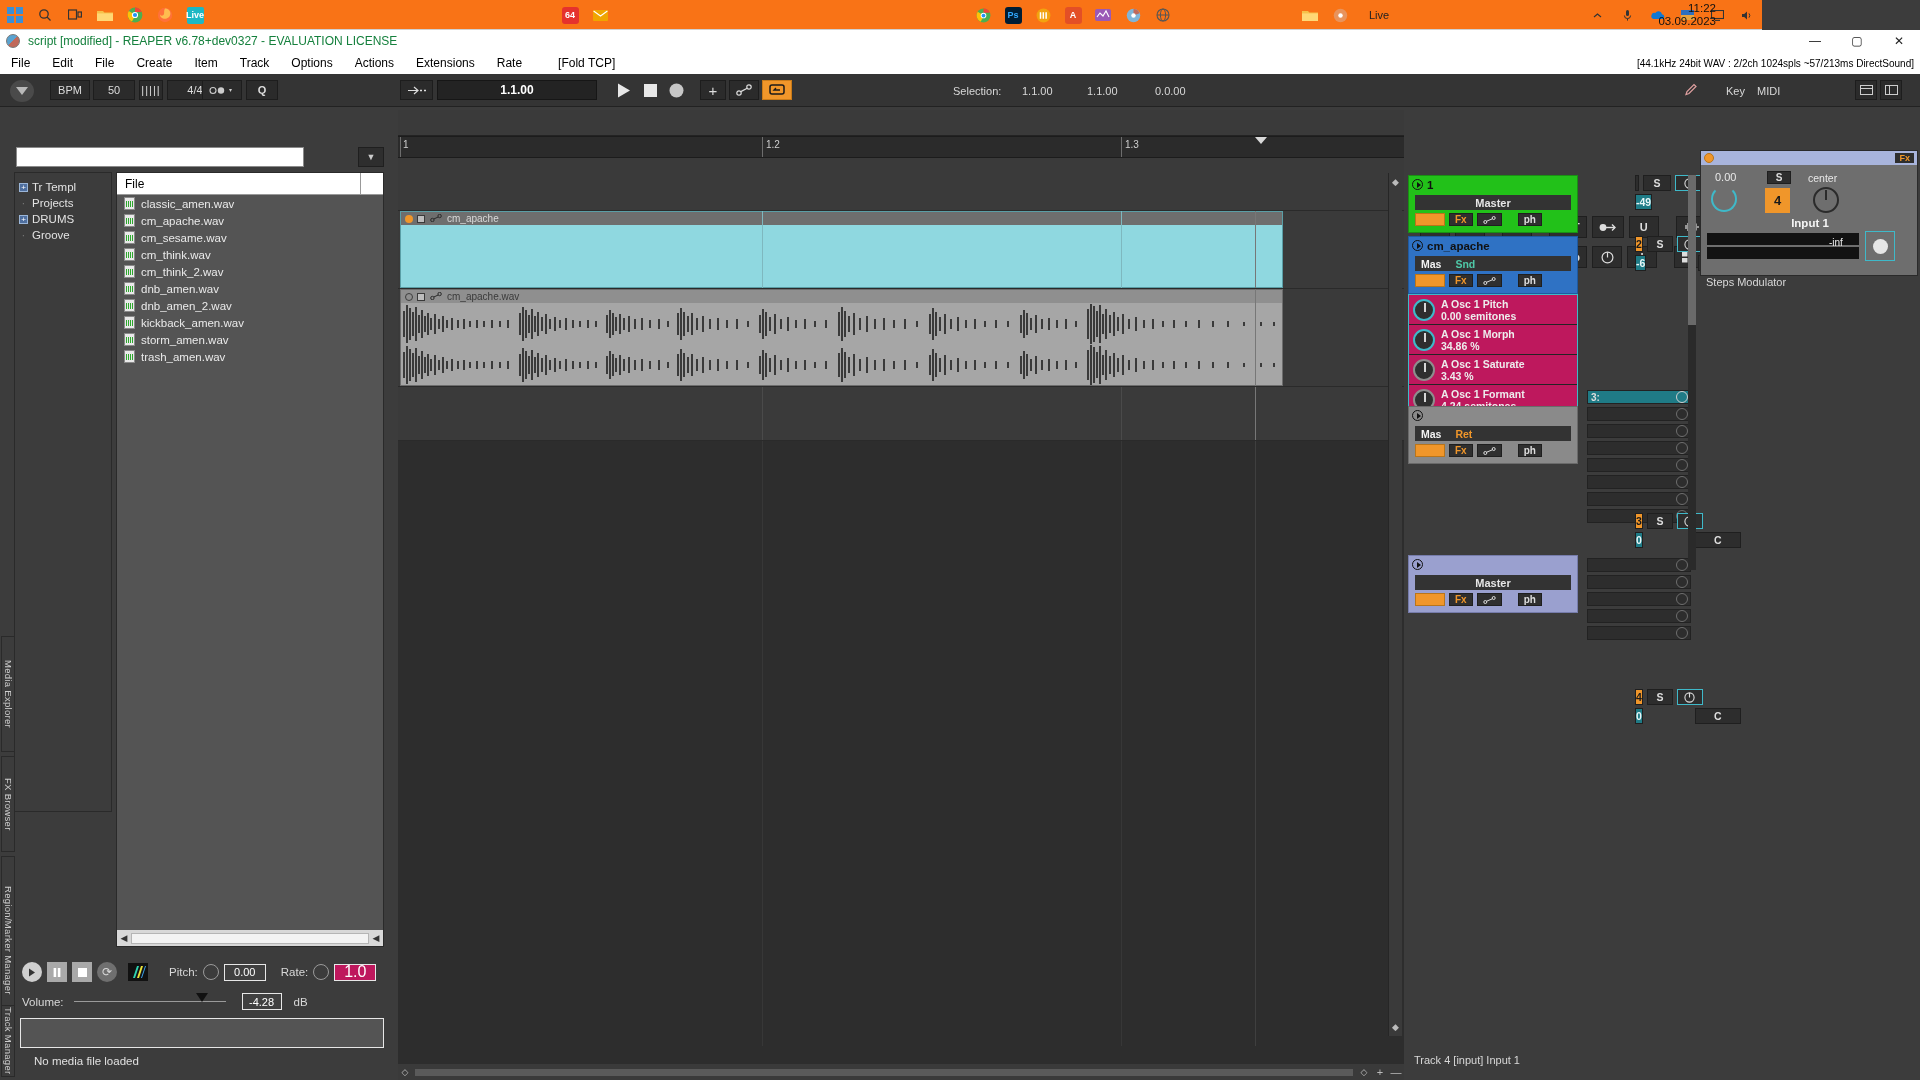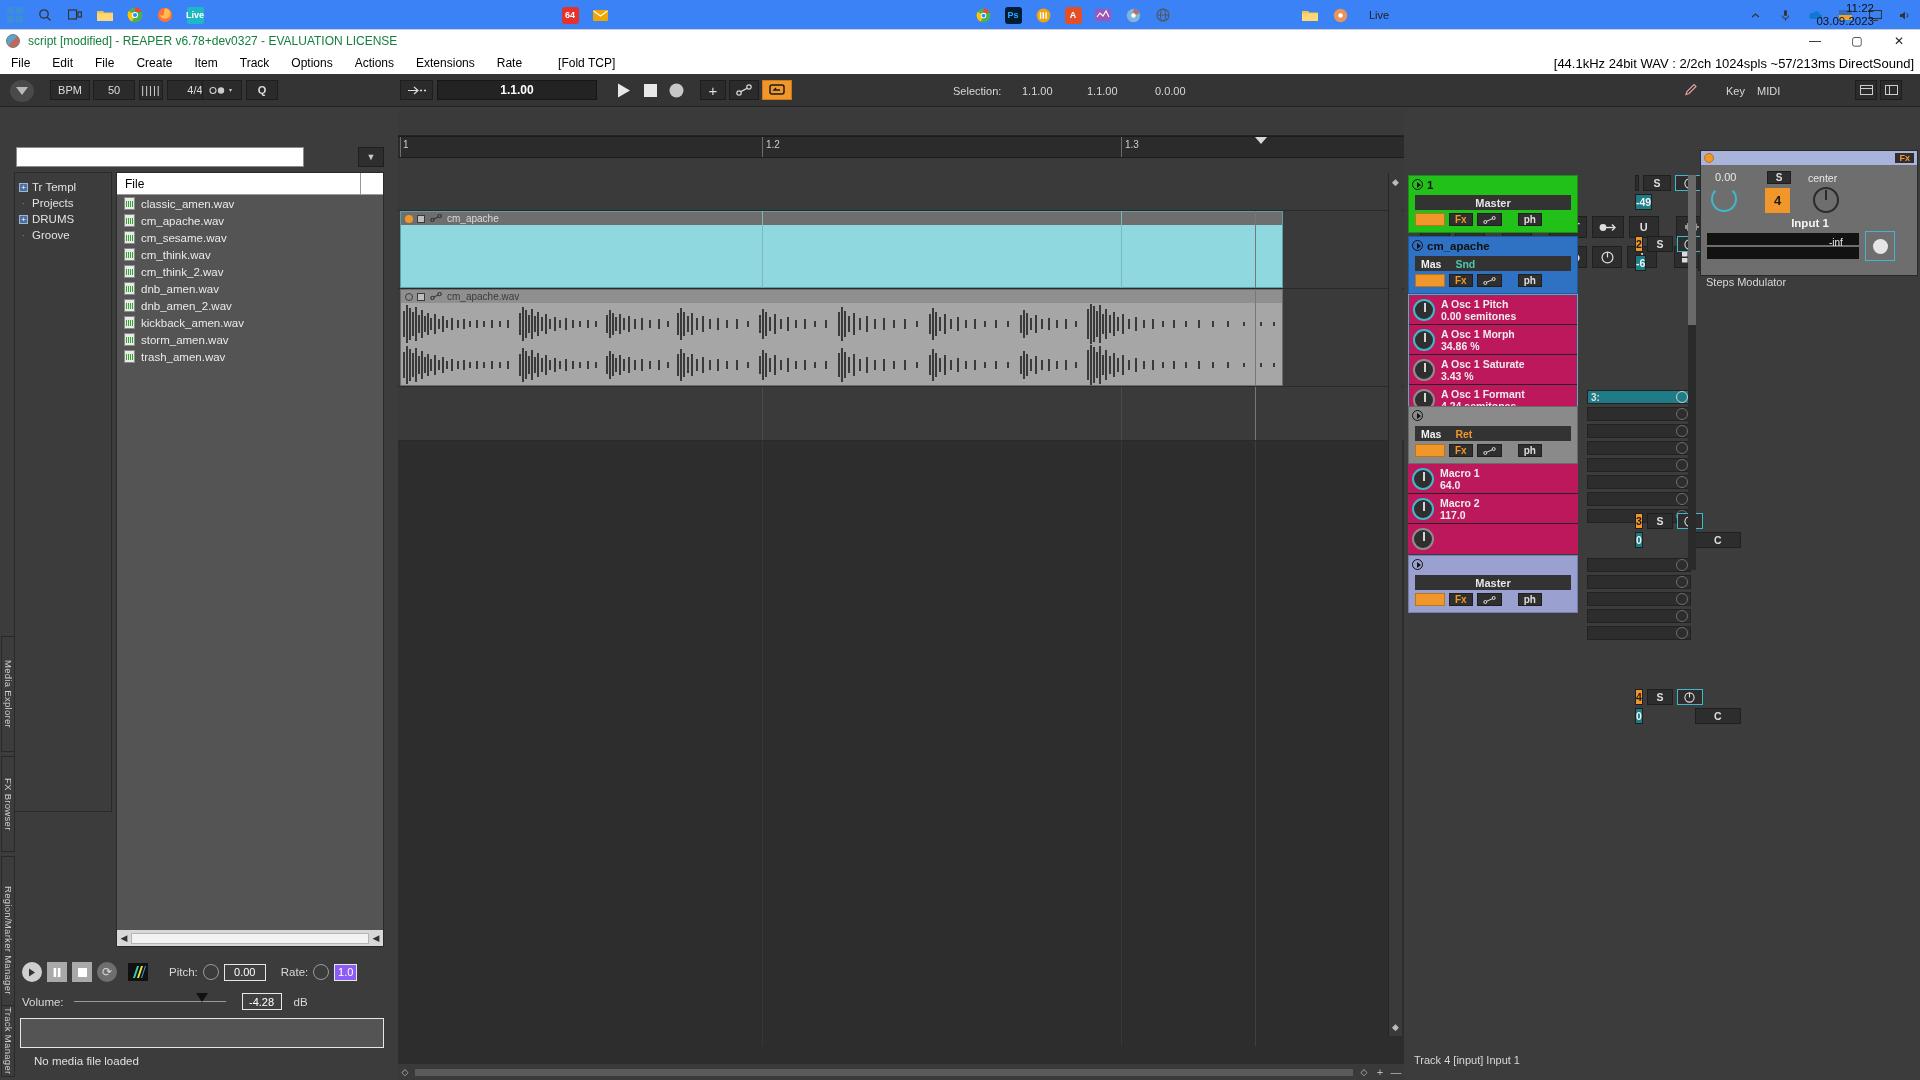--- a/index.html
+++ b/index.html
@@ -1,22 +1,22 @@
 <!DOCTYPE html>
 <html><head>
 <meta charset="utf-8">
 <style>
   * { box-sizing: border-box; margin:0; padding:0; }
   html,body { width:1920px; height:1080px; overflow:hidden;
     font-family:"Liberation Sans", sans-serif; background:#3c3c3c; }
   body { position:relative; font-size:11px; color:#d8d8d8; }
 
   
-  .taskbar { position:absolute; left:0; top:0; width:1920px; height:30px;
-    background:#3b82f6; border-bottom:1px solid #d0d0d0; }
+  .taskbar { position:absolute; left:0; top:0; width:1762px; height:30px;
+    background:#f97316; border-bottom:1px solid #d0d0d0; }
   .tb-group { position:absolute; top:0; height:30px; display:flex; align-items:center; }
   .tb-icon { width:30px; height:30px; display:flex; align-items:center; justify-content:center;
     font-size:13px; }
   .tb-sq { width:17px; height:17px; border-radius:3px; display:flex; align-items:center;
     justify-content:center; color:#fff; font-size:9px; font-weight:bold; }
   .tb-win { display:grid; grid-template-columns:7px 7px; grid-template-rows:7px 7px; gap:2px; }
   .tb-win i { background:#3b8fd6; display:block; }
   .tb-clock { position:absolute; right:46px; top:2px; text-align:right;
     color:#111; font-size:11.5px; line-height:13px; }
   .tb-right { position:absolute; right:0; top:0; height:30px; display:flex; align-items:center; }
@@ -29,21 +29,21 @@
     background:linear-gradient(135deg,#5aa3d0 0 50%,#c0695a 50% 100%); margin-right:8px;
     border:1px solid #777; }
   .wctl { position:absolute; top:30px; height:22px; display:flex; align-items:center;
     justify-content:center; width:42px; font-size:12px; color:#222; }
 
   
   .menubar { position:absolute; left:0; top:52px; width:1920px; height:22px;
     background:#ffffff; color:#000; font-size:12px; display:flex; align-items:center; }
   .menubar span { padding:0 11px; }
   .audiostat { position:absolute; right:6px; top:52px; height:22px; display:flex;
-    align-items:center; color:#000; font-size:13px; }
+    align-items:center; color:#000; font-size:10px; }
 
   
   .transport { position:absolute; left:0; top:74px; width:1920px; height:33px;
     background:#343434; border-bottom:1px solid #222; }
   .tbtn { background:#2b2b2b; color:#ddd; height:20px; display:inline-flex; align-items:center;
     justify-content:center; font-size:11px; border:1px solid #1d1d1d; }
   .tri-dn { width:0;height:0;border-left:6px solid transparent;border-right:6px solid transparent;
     border-top:8px solid #b9b9b9; }
 
   
@@ -566,21 +566,21 @@
         <path d="M2 13L6 1h2L4 13z" fill="#2fd2b0"></path>
         <path d="M6 13L10 1h2L8 13z" fill="#e8e23a"></path>
         <path d="M10 13L14 1h1L11 13z" fill="#3aa0e8"></path>
       </svg>
   </div>
   <span style="margin-left:16px;font-size:11.5px;">Pitch:</span>
   <span style="width:16px;height:16px;border-radius:50%;border:1px solid #9a9a9a;position:relative;"></span>
   <span style="width:42px;height:17px;background:#404040;border:1px solid #e7e7e7;display:inline-flex;align-items:center;justify-content:center;font-size:11px;color:#fff;">0.00</span>
   <span style="margin-left:10px;font-size:11.5px;">Rate:</span>
   <span style="width:16px;height:16px;border-radius:50%;border:1px solid #9a9a9a;"></span>
-  <span style="width:23px;height:17px;background:#8b5cf6;border:1px solid #e7e7e7;display:inline-flex;align-items:center;justify-content:center;font-size:11px;color:#fff;">1.0</span>
+  <span style="width:42px;height:17px;background:#be185d;border:1px solid #e7e7e7;display:inline-flex;align-items:center;justify-content:center;font-size:16px;color:#fff;">1.0</span>
 </div>
 
 <div style="position:absolute;left:22px;top:993px;display:flex;align-items:center;">
   <span style="font-size:11.5px;">Volume:</span>
   <span style="width:152px;height:1px;background:#9a9a9a;margin-left:10px;position:relative;">
     <span style="position:absolute;left:122px;top:-8px;width:0;height:0;border-left:6px solid transparent;border-right:6px solid transparent;border-top:9px solid #111;"></span>
   </span>
   <span style="width:40px;height:17px;margin-left:16px;background:#404040;border:1px solid #e7e7e7;display:inline-flex;align-items:center;justify-content:center;font-size:11px;color:#fff;">-4.28</span>
   <span style="margin-left:12px;font-size:11.5px;">dB</span>
 </div>
@@ -1165,35 +1165,20 @@
             <line x1="5.5" y1="1" x2="5.5" y2="5.5" stroke="#ddd" stroke-width="1.1"></line>
           </svg>
       </span>
     </div>
     <div class="mxcell">
         <span class="mxv tl">0</span>
       <span class="mxv" style="flex:0 0 46px;">C</span>
     </div>
   </div>
 
-  <div style="position:absolute;left:0;top:356px;width:170px;">
-    <div class="prow">
-      <span class="knob cy"></span>
-      <span><span class="pnm">Macro 1</span><br>
-        <span class="pvl">64.0</span></span>
-    </div>
-    <div class="prow">
-      <span class="knob cy"></span>
-      <span><span class="pnm">Macro 2</span><br>
-        <span class="pvl">117.0</span></span>
-    </div>
-    <div class="prow" style="border-bottom:none;">
-      <span class="knob"></span>
-    </div>
-  </div>
 
   <div style="position:absolute;left:179px;top:450px;width:104px;">
     <div class="slotbox">
         <span class="lb"></span>
         <span class="kn"></span>
       </div>
     <div class="slotbox">
         <span class="lb"></span>
         <span class="kn"></span>
       </div>

